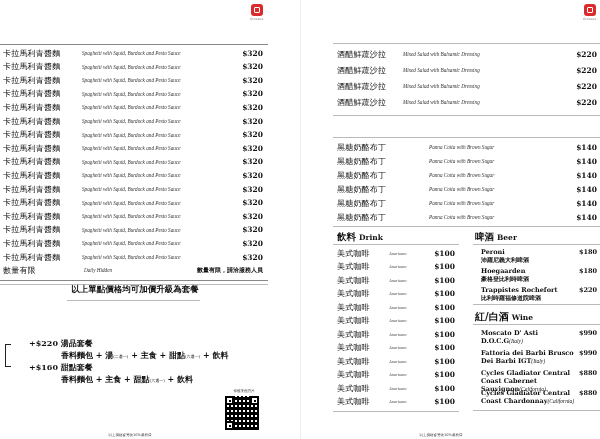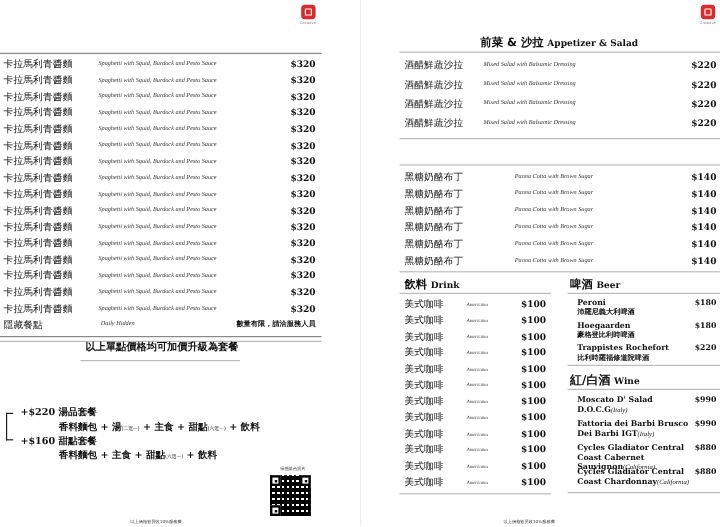--- a/index.html
+++ b/index.html
@@ -14,21 +14,21 @@
   .sec-title { position: absolute; text-align: center; font-weight: bold; font-size: 9.5px; }
   .sec-title .en { font-family: "DejaVu Serif", "Liberation Serif", serif; font-size: 7.5px; margin-left: 3px; }
   .hr { position: absolute; height: 1px; background: #888; }
   .hr.light { background: #bbb; }
   .row { position: absolute; height: 14px; display: flex; align-items: center; }
   .zh { font-weight: normal; font-size: 8px; letter-spacing: 0.2px; }
   .desc { font-family: "Liberation Serif", "DejaVu Serif", serif; font-style: italic; font-size: 5.2px; color: #333; }
   .price { font-family: "DejaVu Serif", "Liberation Serif", serif; font-weight: bold; font-size: 7.5px; position: absolute; right: 0; }
   .small { font-size: 6px; }
   .bracket { position: absolute; border: 1px solid #222; border-right: none; width: 6px; }
-  .set-line { position: absolute; font-weight: bold; font-size: 8px; white-space: nowrap; }
+  .set-line { position: absolute; font-weight: bold; font-size: 8px; white-space: nowrap; margin-left: 12px; }
   .set-line .tiny { font-size: 4px; font-weight: normal; }
   .set-line .amt { font-family: "DejaVu Serif", "Liberation Serif", serif; }
   .qr { position: absolute; width: 34px; height: 34px; background:
       repeating-linear-gradient(90deg, #000 0 2px, #fff 2px 4px),
       repeating-linear-gradient(0deg, #000 0 3px, #fff 3px 5px);
       background-blend-mode: multiply; }
   .qr .fd { position: absolute; width: 9px; height: 9px; border: 2px solid #000; background: #fff; }
   .qr .fd::after { content: ""; position: absolute; left: 1.5px; top: 1.5px; width: 2px; height: 2px; background: #000; }
   .footer { position: absolute; font-size: 3.5px; color: #333; text-align: center; }
   .beer-item, .wine-item { position: absolute; }
@@ -124,21 +124,21 @@
       <div class="row" style="left: 3px; width: 260px; top: 250px;">
         <span class="zh" style="width:79px;">卡拉馬利青醬麵</span>
         <span class="desc" style="">Spaghetti with Squid, Burdock and Pesto Sauce</span>
         <span class="price">$320</span>
       </div>
     </div>
 
   <div class="hr light" style="left:0; width:268px; top:284px;"></div>
   <div class="row" style="left:3px; width:260px; top:264px;"></div>
   <div class="row" style="left:3px; width:260px; top:263px;">
-    <span class="zh" style="width:81px;">隱藏餐點</span>
+    <span class="zh" style="width:81px;">數量有限</span>
     <span class="desc">Daily Hidden</span>
     <span class="price small" style="font-family:'DejaVu Sans',sans-serif;">數量有限，請洽服務人員</span>
   </div>
   <div class="hr" style="left:0; width:268px; top:280px;"></div>
 
   <div class="sec-title" style="left:0; width:270px; top:284px; font-size:8.5px;">以上單點價格均可加價升級為套餐</div>
   <div class="hr light" style="left:67px; width:133px; top:300px;"></div>
 
   <div class="bracket" style="left:5px; top:344px; height:23px;"></div>
   <div class="set-line" style="left:17px; top:338px;">
@@ -160,23 +160,20 @@
     <div class="fd" style="right:0; top:0;"></div>
     <div class="fd" style="left:0; bottom:0;"></div>
   </div>
   <div class="footer" style="left:100px; top:433px; width:60px;">以上價格皆另收10%服務費</div>
 </div>
 
 <div class="page right">
   <div class="logo" style="left:283px;"></div>
   <div class="logo-text" style="left:282px;">Growave</div>
 
-  <div class="sec-title" style="left:30px; width:270px; top:29px;">
-    <span>前菜 &amp; 沙拉</span><span class="en">Appetizer &amp; Salad</span>
-  </div>
   <div class="hr light" style="left:32px; width:268px; top:43px;"></div>
   <div id="appetizer-list">
       <div class="row" style="left: 36px; width: 260px; top: 47px;">
         <span class="zh" style="width:66px;">酒醋鮮蔬沙拉</span>
         <span class="desc" style="">Mixed Salad with Balsamic Dressing</span>
         <span class="price">$220</span>
       </div>
       <div class="row" style="left: 36px; width: 260px; top: 63px;">
         <span class="zh" style="width:66px;">酒醋鮮蔬沙拉</span>
         <span class="desc" style="">Mixed Salad with Balsamic Dressing</span>
@@ -320,21 +317,21 @@
       </div>
     </div>
   <div class="hr light" style="left:172px; width:128px; top:304px;"></div>
 
   <div class="sec-title" style="left:174px; top:310px; text-align:left; font-size:10px;">
     <span>紅/白酒</span><span class="en">Wine</span>
   </div>
   <div class="hr light" style="left:172px; width:128px; top:324px;"></div>
   <div id="wine-list">
       <div class="wine-item" style="left: 180px; width: 116px; top: 329px;">
-        <div class="wine-en">Moscato D' Salad</div>
+        <div class="wine-en">Moscato D' Asti</div>
         <div class="wine-en"><span>D.O.C.G</span><i>(Italy)</i></div>
         <span class="price" style="top:0;font-size:6.5px;">$990</span>
       </div>
       <div class="wine-item" style="left: 180px; width: 116px; top: 349px;">
         <div class="wine-en">Fattoria dei Barbi Brusco</div>
         <div class="wine-en"><span>Dei Barbi IGT</span><i>(Italy)</i></div>
         <span class="price" style="top:0;font-size:6.5px;">$990</span>
       </div>
       <div class="wine-item" style="left: 180px; width: 116px; top: 369px;">
         <div class="wine-en">Cycles Gladiator Central</div>

